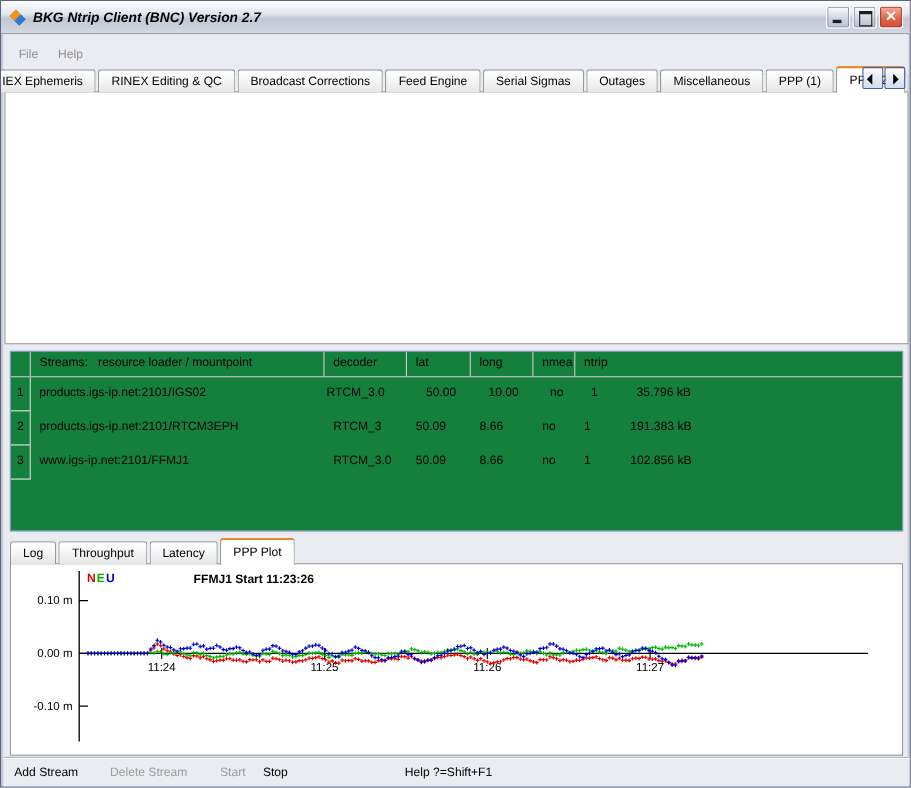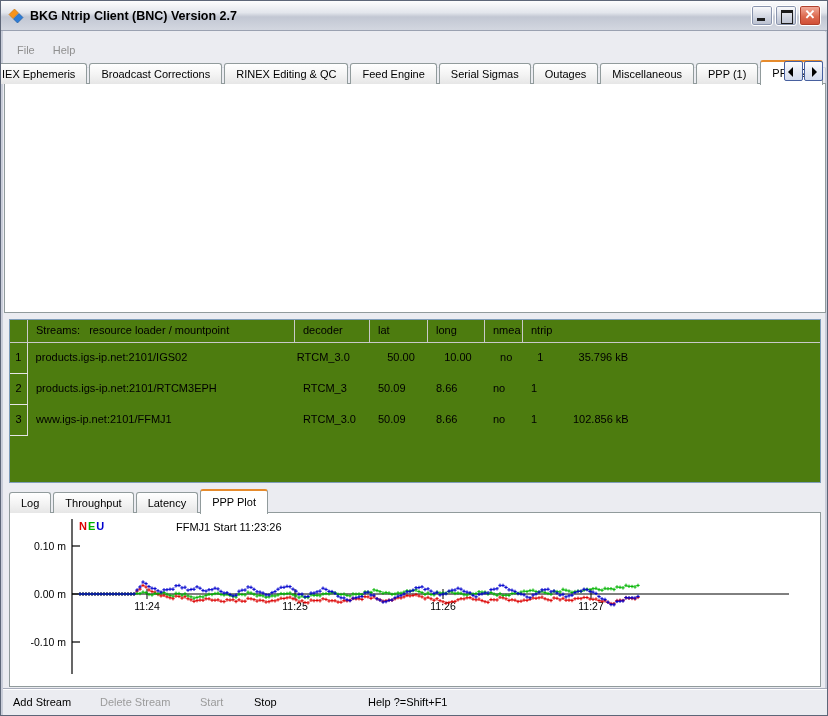--- a/index.html
+++ b/index.html
@@ -10,21 +10,21 @@
     background:#ebecf1;border:1px solid #5d6678;overflow:hidden;
     box-shadow:inset 2px 0 0 #c9cdd9, inset -2px 0 0 #c9cdd9, inset 0 -2px 0 #c9cdd9;
   }
   
   .titlebar{
     position:absolute;left:0;top:0;width:100%;height:30px;
     background:linear-gradient(#fdfdfe 0%,#e3e6ec 40%,#c2c7d3 55%,#d3d7e0 100%);
     border-bottom:1px solid #9aa1b1;display:flex;align-items:center;padding:0 6px;
   }
   .app-icon{width:18px;height:18px;margin-right:5px;flex:0 0 auto;}
-  .title-text{font-size:12.5px;font-weight:bold;flex:1 1 auto;}
+  .title-text{font-size:12.5px;font-weight:bold;flex:1 1 auto;font-style:italic;}
   .win-btns{display:flex;gap:2px;}
   .wbtn{width:22px;height:21px;border-radius:3px;border:1px solid #ffffff;
     background:linear-gradient(#fdfdfe,#cfd4e0 60%,#b9bfce);
     box-shadow:0 0 0 1px #8994ad inset;position:relative;cursor:default;}
   .wbtn.min::before{content:"";position:absolute;left:5px;bottom:4px;width:8px;height:3px;background:#1c1c1c;}
   .wbtn.max::before{content:"";position:absolute;left:5px;top:4px;width:10px;height:10px;
     border:1px solid #1c1c1c;border-top-width:3px;}
   .wbtn.close{background:linear-gradient(#f3b0a0,#dd6a50 55%,#cf4c33);box-shadow:0 0 0 1px #b0402c inset;}
   .wbtn.close::before{content:"✕";position:absolute;left:0;top:1px;width:100%;text-align:center;
     color:#fff;font-weight:bold;font-size:13px;}
@@ -54,35 +54,35 @@
   .page{position:absolute;background:#fff;border:1px solid #919b9c;z-index:1;}
   .form-page{left:3px;top:82px;width:822px;height:230px;}
   .flbl{position:absolute;white-space:nowrap;}
   .inp{position:absolute;height:20px;border:1px solid #7f9db9;background:#fff;
     font-family:"Liberation Sans",sans-serif;font-size:11px;padding:0 3px;}
   .cb{position:absolute;width:13px;height:13px;border:1px solid #5589ab;background:#fff;border-radius:1px;}
   .cb.checked::after{content:"✔";position:absolute;left:0px;top:-2px;color:#18a018;font-size:12px;font-weight:bold;}
   .browse-btn{position:absolute;width:22px;height:22px;border:1px solid #4f7dab;border-radius:3px;
     background:linear-gradient(#f8f9fb,#dde3ee);text-align:center;line-height:18px;font-weight:bold;cursor:default;}
   
-  .streams{position:absolute;left:8px;top:318px;width:812px;height:164px;background:#4d7c0f;
+  .streams{position:absolute;left:8px;top:318px;width:812px;height:164px;background:#15803d;
     border:1px solid #7f9db9;overflow:hidden;}
   .thead{display:flex;height:23px;border-bottom:1px solid #c9c9c9;}
   .hcell{padding:4px 0 0 8px;border-right:1px solid #c9c9c9;white-space:pre;overflow:hidden;}
   .hcell:last-child{border-right:none;}
   .trow{display:flex;height:31px;}
   .tcell{padding:8px 0 0 8px;white-space:nowrap;overflow:hidden;}
   .tcell.rowno{border-right:1px solid #d9d9d9;border-bottom:1px solid #e6e6e6;padding-left:0;text-align:center;}
   
   .tabbar2{position:absolute;left:8px;top:488px;height:24px;display:flex;align-items:flex-end;z-index:3;}
   .plot-page{position:absolute;left:8px;top:511px;width:812px;height:175px;background:#fff;
     border:1px solid #919b9c;z-index:1;}
   .legend{position:absolute;left:69px;top:7px;display:flex;font-weight:bold;}
   .legend span{margin-right:1px;}
-  .plot-title{position:absolute;left:136px;top:8px;font-weight:normal;padding-left:30px;}
+  .plot-title{position:absolute;left:136px;top:8px;font-weight:bold;padding-left:30px;}
   
   .statusbar{position:absolute;left:2px;top:688px;width:824px;height:26px;background:#ebecf1;
     border-top:1px solid #fff;box-shadow:0 -1px 0 #a8adbb;}
   .sbtn{position:absolute;top:6px;white-space:nowrap;cursor:default;}
   .sbtn.disabled{color:#9b9b9b;}
   .shelp{position:absolute;top:6px;left:365px;white-space:nowrap;text-align:center;}
 </style>
 </head>
 <body>
 
@@ -103,22 +103,22 @@
     </span>
   </div>
 
   <div class="menubar">
     <span>File</span>
     <span>Help</span>
   </div>
 
   <div class="tabbar" id="top-tabs">
       <span class="xtab cut">IEX Ephemeris</span>
+      <span class="xtab">RINEX Editing &amp; QC</span>
       <span class="xtab">Broadcast Corrections</span>
-      <span class="xtab">RINEX Editing &amp; QC</span>
       <span class="xtab">Feed Engine</span>
       <span class="xtab">Serial Sigmas</span>
       <span class="xtab">Outages</span>
       <span class="xtab">Miscellaneous</span>
       <span class="xtab">PPP (1)</span>
       <span class="xtab sel">PPP (2)</span>
     </div>
   <div class="tab-scroll">
     <span class="scrollbtn">
         <span class="tri left"></span>
@@ -201,20 +201,21 @@
           <span class="tcell" style="width: 255px;">35.796 kB</span>
         </div>
         <div class="trow">
           <span class="tcell rowno" style="width: 18px;">2</span>
           <span class="tcell" style="width: 267px;">products.igs-ip.net:2101/RTCM3EPH</span>
           <span class="tcell" style="width: 75px;">RTCM_3</span>
           <span class="tcell" style="width: 58px;">50.09</span>
           <span class="tcell" style="width: 57px;">8.66</span>
           <span class="tcell" style="width: 38px;">no</span>
           <span class="tcell" style="width: 42px;">1</span>
+          <span class="tcell" style="width: 255px;">191.383 kB</span>
         </div>
         <div class="trow">
           <span class="tcell rowno" style="width: 18px;">3</span>
           <span class="tcell" style="width: 267px;">www.igs-ip.net:2101/FFMJ1</span>
           <span class="tcell" style="width: 75px;">RTCM_3.0</span>
           <span class="tcell" style="width: 58px;">50.09</span>
           <span class="tcell" style="width: 57px;">8.66</span>
           <span class="tcell" style="width: 38px;">no</span>
           <span class="tcell" style="width: 42px;">1</span>
           <span class="tcell" style="width: 255px;">102.856 kB</span>
@@ -260,16 +261,16 @@
         <polyline points="70.0,81.0 79.0,81.0 88.0,81.0 97.0,81.0 106.0,81.0 115.0,81.0 124.0,81.0 133.0,69.0 142.0,75.2 151.0,79.1 160.0,76.2 169.0,72.4 178.0,77.2 187.0,73.8 196.0,78.1 205.0,75.2 214.0,80.0 223.0,82.9 232.0,77.2 241.0,74.3 250.0,79.1 259.0,82.0 268.0,76.2 277.0,73.3 286.0,78.1 295.0,83.9 304.0,80.0 313.0,75.2 322.0,78.6 331.0,84.8 340.0,87.7 349.0,83.9 358.0,79.1 367.0,85.8 376.0,88.7 385.0,84.8 394.0,81.0 403.0,77.2 412.0,73.8 421.0,78.1 430.0,82.0 439.0,78.1 448.0,75.2 457.0,79.1 466.0,83.9 475.0,80.0 484.0,76.2 493.0,72.4 502.0,77.2 511.0,81.0 520.0,84.8 529.0,79.1 538.0,76.2 547.0,80.0 556.0,83.9 565.0,79.6 574.0,76.2 583.0,79.1 592.0,85.8 601.0,91.6 610.0,88.2 619.0,84.8 628.0,83.4" fill="none" stroke="#0000cd" stroke-width="0.7" opacity="0.5"></polyline>
         <path d="M68.3 81.0h3.4M70.0 79.3v3.4M71.3 81.0h3.4M73.0 79.3v3.4M74.3 81.0h3.4M76.0 79.3v3.4M77.3 81.0h3.4M79.0 79.3v3.4M80.3 81.0h3.4M82.0 79.3v3.4M83.3 81.0h3.4M85.0 79.3v3.4M86.3 81.0h3.4M88.0 79.3v3.4M89.3 81.0h3.4M91.0 79.3v3.4M92.3 81.0h3.4M94.0 79.3v3.4M95.3 81.0h3.4M97.0 79.3v3.4M98.3 81.0h3.4M100.0 79.3v3.4M101.3 81.0h3.4M103.0 79.3v3.4M104.3 81.0h3.4M106.0 79.3v3.4M107.3 81.0h3.4M109.0 79.3v3.4M110.3 81.0h3.4M112.0 79.3v3.4M113.3 81.0h3.4M115.0 79.3v3.4M116.3 81.0h3.4M118.0 79.3v3.4M119.3 81.0h3.4M121.0 79.3v3.4M122.3 81.0h3.4M124.0 79.3v3.4M125.3 77.0h3.4M127.0 75.3v3.4M128.3 73.9h3.4M130.0 72.2v3.4M131.3 69.0h3.4M133.0 67.3v3.4M134.3 70.6h3.4M136.0 68.9v3.4M137.3 73.6h3.4M139.0 71.9v3.4M140.3 75.2h3.4M142.0 73.5v3.4M143.3 75.6h3.4M145.0 73.9v3.4M146.3 77.8h3.4M148.0 76.1v3.4M149.3 79.1h3.4M151.0 77.4v3.4M152.3 76.8h3.4M154.0 75.1v3.4M155.3 76.7h3.4M157.0 75.0v3.4M158.3 76.2h3.4M160.0 74.5v3.4M161.3 76.3h3.4M163.0 74.6v3.4M164.3 72.7h3.4M166.0 71.0v3.4M167.3 72.4h3.4M169.0 70.7v3.4M170.3 74.9h3.4M172.0 73.2v3.4M173.3 74.2h3.4M175.0 72.5v3.4M176.3 77.2h3.4M178.0 75.5v3.4M179.3 76.5h3.4M181.0 74.8v3.4M182.3 76.3h3.4M184.0 74.6v3.4M185.3 73.8h3.4M187.0 72.1v3.4M188.3 75.2h3.4M190.0 73.5v3.4M191.3 77.6h3.4M193.0 75.9v3.4M194.3 78.1h3.4M196.0 76.4v3.4M197.3 76.7h3.4M199.0 75.0v3.4M200.3 76.7h3.4M202.0 75.0v3.4M203.3 75.2h3.4M205.0 73.5v3.4M206.3 75.9h3.4M208.0 74.2v3.4M209.3 78.4h3.4M211.0 76.7v3.4M212.3 80.0h3.4M214.0 78.3v3.4M215.3 79.7h3.4M217.0 78.0v3.4M218.3 81.5h3.4M220.0 79.8v3.4M221.3 82.9h3.4M223.0 81.2v3.4M224.3 82.3h3.4M226.0 80.6v3.4M227.3 78.2h3.4M229.0 76.5v3.4M230.3 77.2h3.4M232.0 75.5v3.4M233.3 77.1h3.4M235.0 75.4v3.4M236.3 73.9h3.4M238.0 72.2v3.4M239.3 74.3h3.4M241.0 72.6v3.4M242.3 76.3h3.4M244.0 74.6v3.4M245.3 78.8h3.4M247.0 77.1v3.4M248.3 79.1h3.4M250.0 77.4v3.4M251.3 80.0h3.4M253.0 78.3v3.4M254.3 81.9h3.4M256.0 80.2v3.4M257.3 82.0h3.4M259.0 80.3v3.4M260.3 79.6h3.4M262.0 77.9v3.4M263.3 78.6h3.4M265.0 76.9v3.4M266.3 76.2h3.4M268.0 74.5v3.4M269.3 74.3h3.4M271.0 72.6v3.4M272.3 74.3h3.4M274.0 72.6v3.4M275.3 73.3h3.4M277.0 71.6v3.4M278.3 73.6h3.4M280.0 71.9v3.4M281.3 76.1h3.4M283.0 74.4v3.4M284.3 78.1h3.4M286.0 76.4v3.4M287.3 81.4h3.4M289.0 79.7v3.4M290.3 81.1h3.4M292.0 79.4v3.4M293.3 83.9h3.4M295.0 82.2v3.4M296.3 83.5h3.4M298.0 81.8v3.4M299.3 80.0h3.4M301.0 78.3v3.4M302.3 80.0h3.4M304.0 78.3v3.4M305.3 78.9h3.4M307.0 77.2v3.4M308.3 78.2h3.4M310.0 76.5v3.4M311.3 75.2h3.4M313.0 73.5v3.4M314.3 76.4h3.4M316.0 74.7v3.4M317.3 78.4h3.4M319.0 76.7v3.4M320.3 78.6h3.4M322.0 76.9v3.4M323.3 80.2h3.4M325.0 78.5v3.4M326.3 83.2h3.4M328.0 81.5v3.4M329.3 84.8h3.4M331.0 83.1v3.4M332.3 84.9h3.4M334.0 83.2v3.4M335.3 86.8h3.4M337.0 85.1v3.4M338.3 87.7h3.4M340.0 86.0v3.4M341.3 85.1h3.4M343.0 83.4v3.4M344.3 84.7h3.4M346.0 83.0v3.4M347.3 83.9h3.4M349.0 82.2v3.4M350.3 83.6h3.4M352.0 81.9v3.4M353.3 79.8h3.4M355.0 78.1v3.4M356.3 79.1h3.4M358.0 77.4v3.4M359.3 82.2h3.4M361.0 80.5v3.4M362.3 82.2h3.4M364.0 80.5v3.4M365.3 85.8h3.4M367.0 84.1v3.4M368.3 87.2h3.4M370.0 85.5v3.4M371.3 89.1h3.4M373.0 87.4v3.4M374.3 88.7h3.4M376.0 87.0v3.4M377.3 87.4h3.4M379.0 85.7v3.4M380.3 87.0h3.4M382.0 85.3v3.4M383.3 84.8h3.4M385.0 83.1v3.4M386.3 83.1h3.4M388.0 81.4v3.4M389.3 82.7h3.4M391.0 81.0v3.4M392.3 81.0h3.4M394.0 79.3v3.4M395.3 78.8h3.4M397.0 77.1v3.4M398.3 78.4h3.4M400.0 76.7v3.4M401.3 77.2h3.4M403.0 75.5v3.4M404.3 74.7h3.4M406.0 73.0v3.4M407.3 74.5h3.4M409.0 72.8v3.4M410.3 73.8h3.4M412.0 72.1v3.4M413.3 76.6h3.4M415.0 74.9v3.4M416.3 75.8h3.4M418.0 74.1v3.4M419.3 78.1h3.4M421.0 76.4v3.4M422.3 80.3h3.4M424.0 78.6v3.4M425.3 79.3h3.4M427.0 77.6v3.4M428.3 82.0h3.4M430.0 80.3v3.4M431.3 81.1h3.4M433.0 79.4v3.4M434.3 80.8h3.4M436.0 79.0v3.4M437.3 78.1h3.4M439.0 76.4v3.4M440.3 77.2h3.4M442.0 75.5v3.4M443.3 77.1h3.4M445.0 75.4v3.4M446.3 75.2h3.4M448.0 73.5v3.4M449.3 76.1h3.4M451.0 74.4v3.4M452.3 78.3h3.4M454.0 76.5v3.4M455.3 79.1h3.4M457.0 77.4v3.4M458.3 79.8h3.4M460.0 78.1v3.4M461.3 82.3h3.4M463.0 80.6v3.4M464.3 83.9h3.4M466.0 82.2v3.4M467.3 81.3h3.4M469.0 79.5v3.4M470.3 80.9h3.4M472.0 79.2v3.4M473.3 80.0h3.4M475.0 78.3v3.4M476.3 80.1h3.4M478.0 78.4v3.4M479.3 76.6h3.4M481.0 74.9v3.4M482.3 76.2h3.4M484.0 74.5v3.4M485.3 75.8h3.4M487.0 74.1v3.4M488.3 72.3h3.4M490.0 70.6v3.4M491.3 72.4h3.4M493.0 70.7v3.4M494.3 74.4h3.4M496.0 72.7v3.4M497.3 76.9h3.4M499.0 75.2v3.4M500.3 77.2h3.4M502.0 75.5v3.4M503.3 78.4h3.4M505.0 76.7v3.4M506.3 80.6h3.4M508.0 78.9v3.4M509.3 81.0h3.4M511.0 79.3v3.4M512.3 81.8h3.4M514.0 80.1v3.4M515.3 84.0h3.4M517.0 82.3v3.4M518.3 84.8h3.4M520.0 83.1v3.4M521.3 82.0h3.4M523.0 80.3v3.4M524.3 81.0h3.4M526.0 79.3v3.4M527.3 79.1h3.4M529.0 77.4v3.4M530.3 76.8h3.4M532.0 75.1v3.4M533.3 76.7h3.4M535.0 75.0v3.4M536.3 76.2h3.4M538.0 74.5v3.4M539.3 78.8h3.4M541.0 77.1v3.4M542.3 77.9h3.4M544.0 76.2v3.4M545.3 80.0h3.4M547.0 78.3v3.4M548.3 82.2h3.4M550.0 80.5v3.4M551.3 81.3h3.4M553.0 79.5v3.4M554.3 83.9h3.4M556.0 82.2v3.4M557.3 82.9h3.4M559.0 81.2v3.4M560.3 82.3h3.4M562.0 80.6v3.4M563.3 79.6h3.4M565.0 77.9v3.4M566.3 78.4h3.4M568.0 76.7v3.4M569.3 78.2h3.4M571.0 76.5v3.4M572.3 76.2h3.4M574.0 74.5v3.4M575.3 76.7h3.4M577.0 75.0v3.4M578.3 78.6h3.4M580.0 76.9v3.4M581.3 79.1h3.4M583.0 77.4v3.4M584.3 80.4h3.4M586.0 78.7v3.4M587.3 83.6h3.4M589.0 81.9v3.4M590.3 85.8h3.4M592.0 84.1v3.4M593.3 86.4h3.4M595.0 84.7v3.4M596.3 89.2h3.4M598.0 87.5v3.4M599.3 91.6h3.4M601.0 89.9v3.4M602.3 91.8h3.4M604.0 90.1v3.4M605.3 88.4h3.4M607.0 86.7v3.4M608.3 88.2h3.4M610.0 86.5v3.4M611.3 88.0h3.4M613.0 86.3v3.4M614.3 84.6h3.4M616.0 82.9v3.4M617.3 84.8h3.4M619.0 83.1v3.4M620.3 84.8h3.4M622.0 83.1v3.4M623.3 85.2h3.4M625.0 83.5v3.4M626.3 83.4h3.4M628.0 81.7v3.4" stroke="#0000cd" stroke-width="1" fill="none"></path>
       </svg>
   </div>
 
   <div class="statusbar" id="statusbar">
     <span class="shelp">Help ?=Shift+F1</span>
   <span class="sbtn" style="left: 10px;">Add Stream</span>
       <span class="sbtn disabled" style="left: 97px;">Delete Stream</span>
       <span class="sbtn disabled" style="left: 197px;">Start</span>
-      <span class="sbtn" style="left: 251px;">Stop</span>
+      <span class="sbtn" style="left: 236px;">Stop</span>
     </div>
 
 </div>
 
 </body></html>

